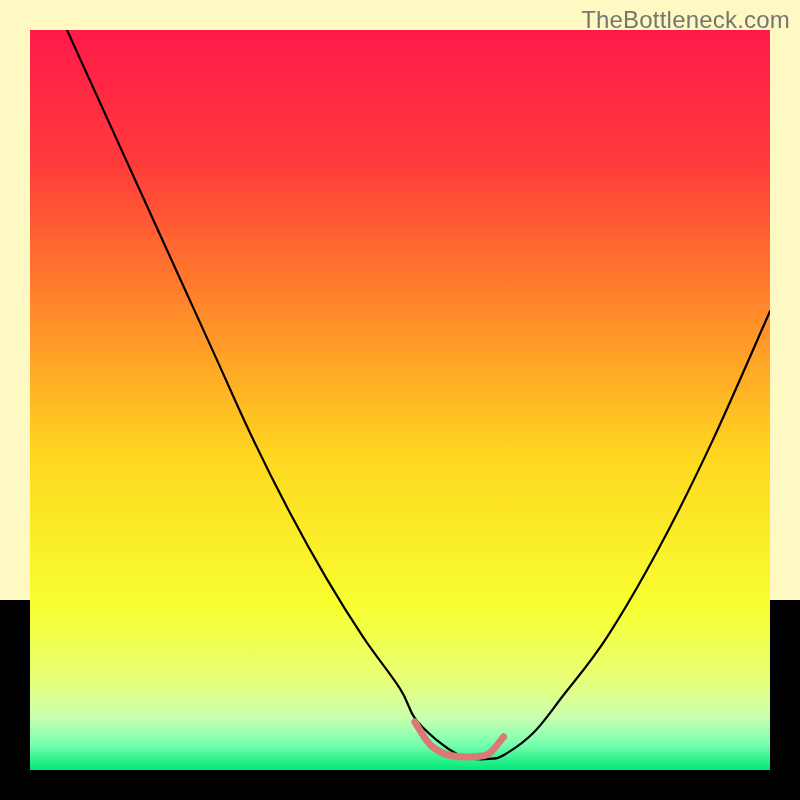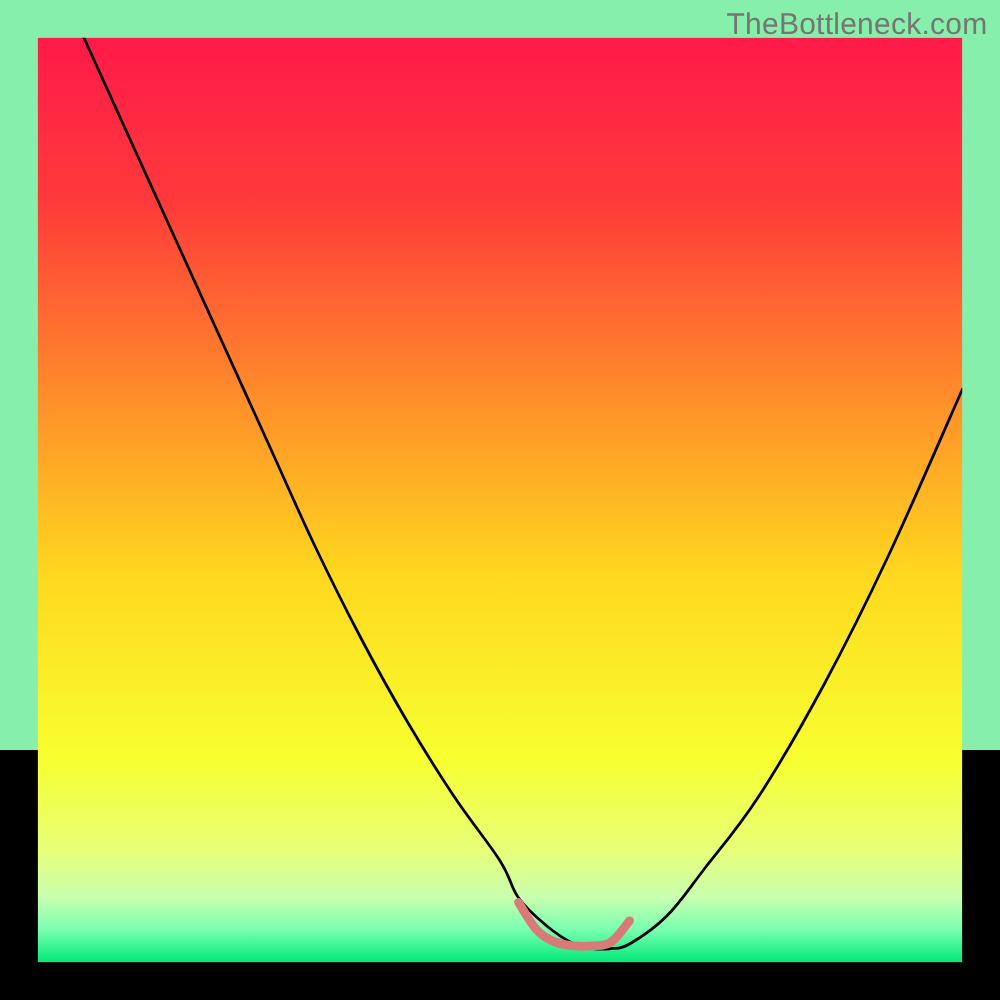--- a/index.html
+++ b/index.html
@@ -10,21 +10,21 @@
     background: #000;
     overflow: hidden;
     font-family: Arial, Helvetica, sans-serif;
   }
   .frame {
     position: absolute;
     left: 0;
     top: 0;
     width: 800px;
     height: 600px;
-    background: #86efac;
+    background: #fef9c3;
   }
   .plot-area {
     position: absolute;
     left: 30px;
     top: 30px;
     width: 740px;
     height: 740px;
     overflow: hidden;
   }
   .gradient {

